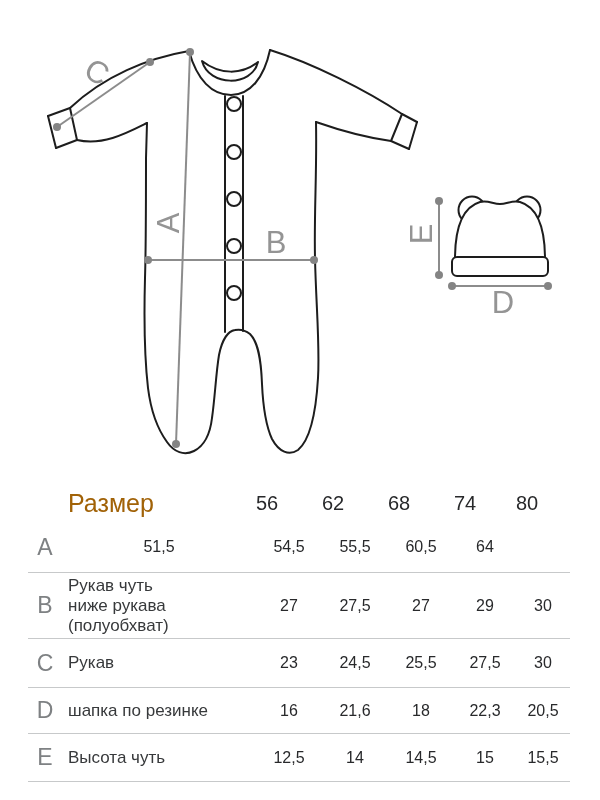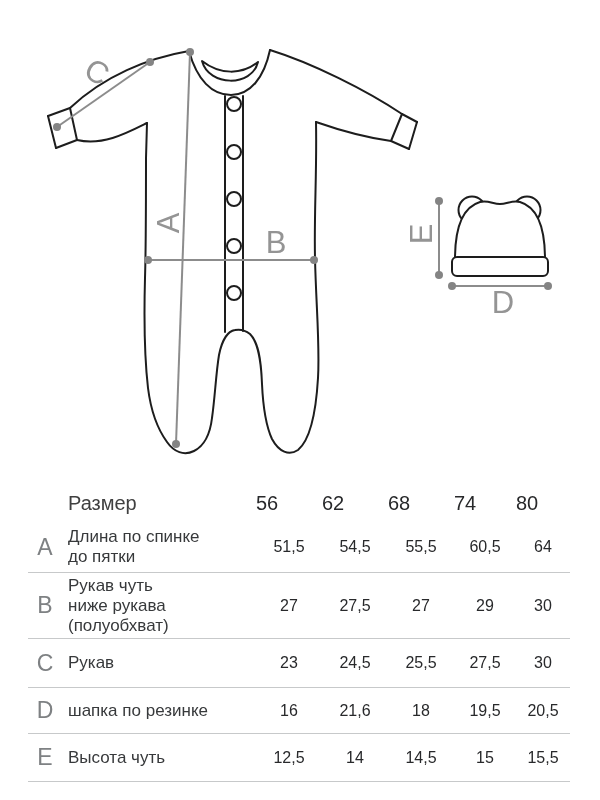--- a/index.html
+++ b/index.html
@@ -21,21 +21,21 @@
   .t-row.divided{border-bottom:1px solid #c7c9ca;}
   .cell-letter{
     text-align:center;color:#7e8183;font-size:23px;line-height:1;
   }
   .cell-label{
     padding-left:6px;font-size:17px;line-height:20px;color:#37393b;
   }
   .cell-label span{display:block;}
   .cell-label span:empty{display:none;}
   .cell-value{text-align:center;font-size:16px;color:#28292b;}
-  .size-head{padding-left:6px;font-size:20px;color:#404040;}
+  .size-head{padding-left:6px;font-size:25px;color:#a16207;}
   .size-num{text-align:left;font-size:20px;color:#28292b;}
   .h-a{height:50px;} .h-b{height:65px;} .h-c{height:48px;}
   .h-d{height:45px;} .h-e{height:47px;}
   svg text{
     font-family:"Liberation Sans", sans-serif;
     fill:#949494;font-size:31px;
   }
 </style>
 </head>
 <body>
@@ -128,25 +128,20 @@
     <div class="size-head">Размер</div>
     <div class="size-num">56</div>
     <div class="size-num">62</div>
     <div class="size-num">68</div>
     <div class="size-num">74</div>
     <div class="size-num">80</div>
   </div>
 
   <div class="t-row divided h-a">
     <div class="cell-letter">A</div>
-    <div class="cell-label">
-      <span>Длина по спинке</span>
-      <span>до пятки</span>
-
-    </div>
     <div class="cell-value">51,5</div>
     <div class="cell-value">54,5</div>
     <div class="cell-value">55,5</div>
     <div class="cell-value">60,5</div>
     <div class="cell-value">64</div>
   </div>
 
   <div class="t-row divided h-b">
     <div class="cell-letter">B</div>
     <div class="cell-label">
@@ -176,21 +171,21 @@
 
   <div class="t-row divided h-d">
     <div class="cell-letter">D</div>
     <div class="cell-label">
       <span>шапка по резинке</span>
 
     </div>
     <div class="cell-value">16</div>
     <div class="cell-value">21,6</div>
     <div class="cell-value">18</div>
-    <div class="cell-value">19,5</div>
+    <div class="cell-value">22,3</div>
     <div class="cell-value">20,5</div>
   </div>
 
   <div class="t-row divided h-e">
     <div class="cell-letter">E</div>
     <div class="cell-label">
       <span>Высота чуть</span>
 
     </div>
     <div class="cell-value">12,5</div>

